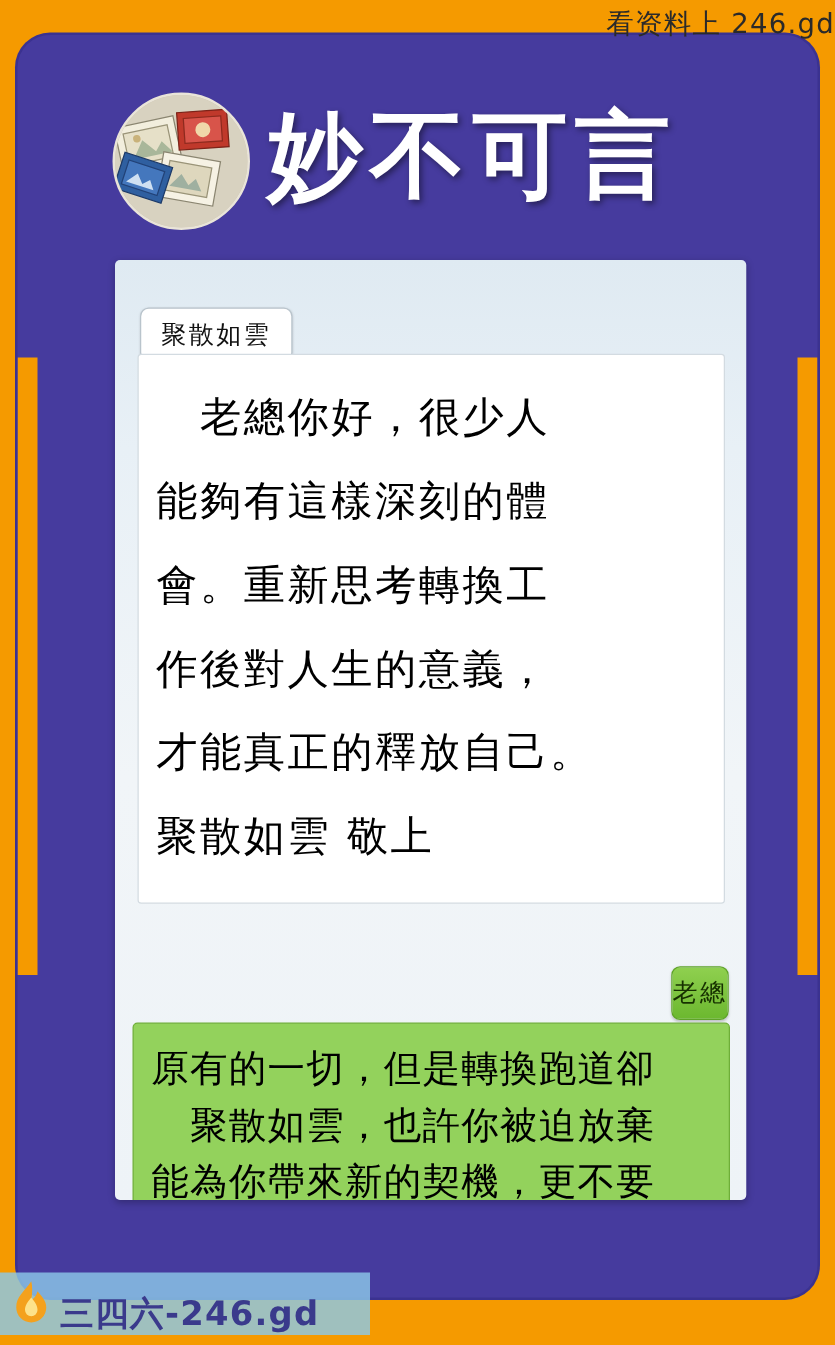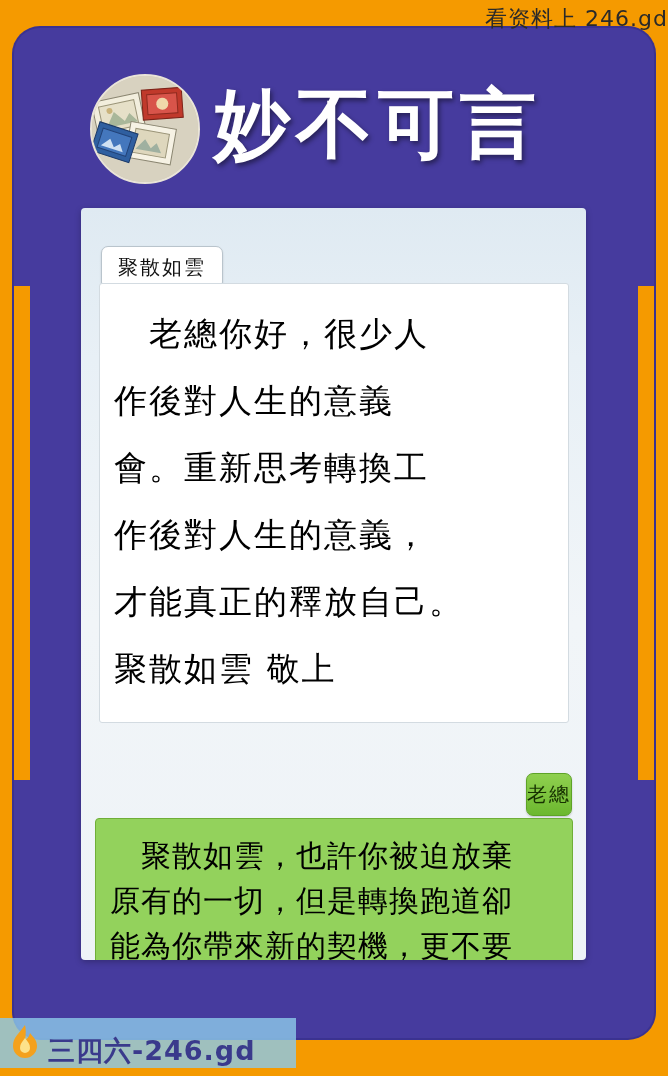--- a/index.html
+++ b/index.html
@@ -80,21 +80,21 @@
     color: #ffffff;
     font-weight: bold;
     letter-spacing: 6px;
     text-shadow: 2px 3px 5px rgba(0,0,0,0.45);
     font-family: "DejaVu Sans", "Liberation Sans", sans-serif;
   }
 
   
   .panel {
     position: absolute;
-    left: 67px;
+    left: 78px;
     top: 180px;
     width: 505px;
     height: 752px;
     background: linear-gradient(#dfeaf2 0%, #e8f0f6 20%, #f1f5f8 55%, #eef3f7 100%);
     border-radius: 4px;
     box-shadow: 0 2px 6px rgba(0,0,0,0.25);
     z-index: 10;
     overflow: hidden;
   }
 
@@ -231,32 +231,32 @@
     </div>
     <div class="site-title">妙不可言</div>
   </div>
 
   <div class="panel">
 
     <div class="name-tag">聚散如雲</div>
 
     <div class="bubble-white">
       <div class="msg-text">　老總你好，很少人</div>
-      <div class="msg-text">作後對人生的意義</div>
+      <div class="msg-text">能夠有這樣深刻的體</div>
       <div class="msg-text">會。重新思考轉換工</div>
       <div class="msg-text">作後對人生的意義，</div>
       <div class="msg-text">才能真正的釋放自己。</div>
       <div class="msg-text">聚散如雲 敬上</div>
     </div>
 
     <div class="name-tag-right">老總</div>
 
     <div class="bubble-green">
+      <div class="msg-text">原有的一切，但是轉換跑道卻</div>
       <div class="msg-text">　聚散如雲，也許你被迫放棄</div>
-      <div class="msg-text">原有的一切，但是轉換跑道卻</div>
       <div class="msg-text">能為你帶來新的契機，更不要</div>
     </div>
 
   </div>
 </div>
 
 <div class="bottom-watermark">
   <svg class="bw-logo" viewBox="0 0 42 42">
     <path d="M21 3 C15 12 9 15 9 24 a12 12 0 0 0 24 0 c0 -6 -4 -9 -7 -13 c-1 4 -3 6 -5 7 c1 -6 1 -11 0 -15 z" fill="#f4a11d"></path>
     <path d="M21 16 c-3 4 -5 6 -5 10 a5 5 0 0 0 10 0 c0 -4 -2 -6 -5 -10 z" fill="#fde28a"></path>

